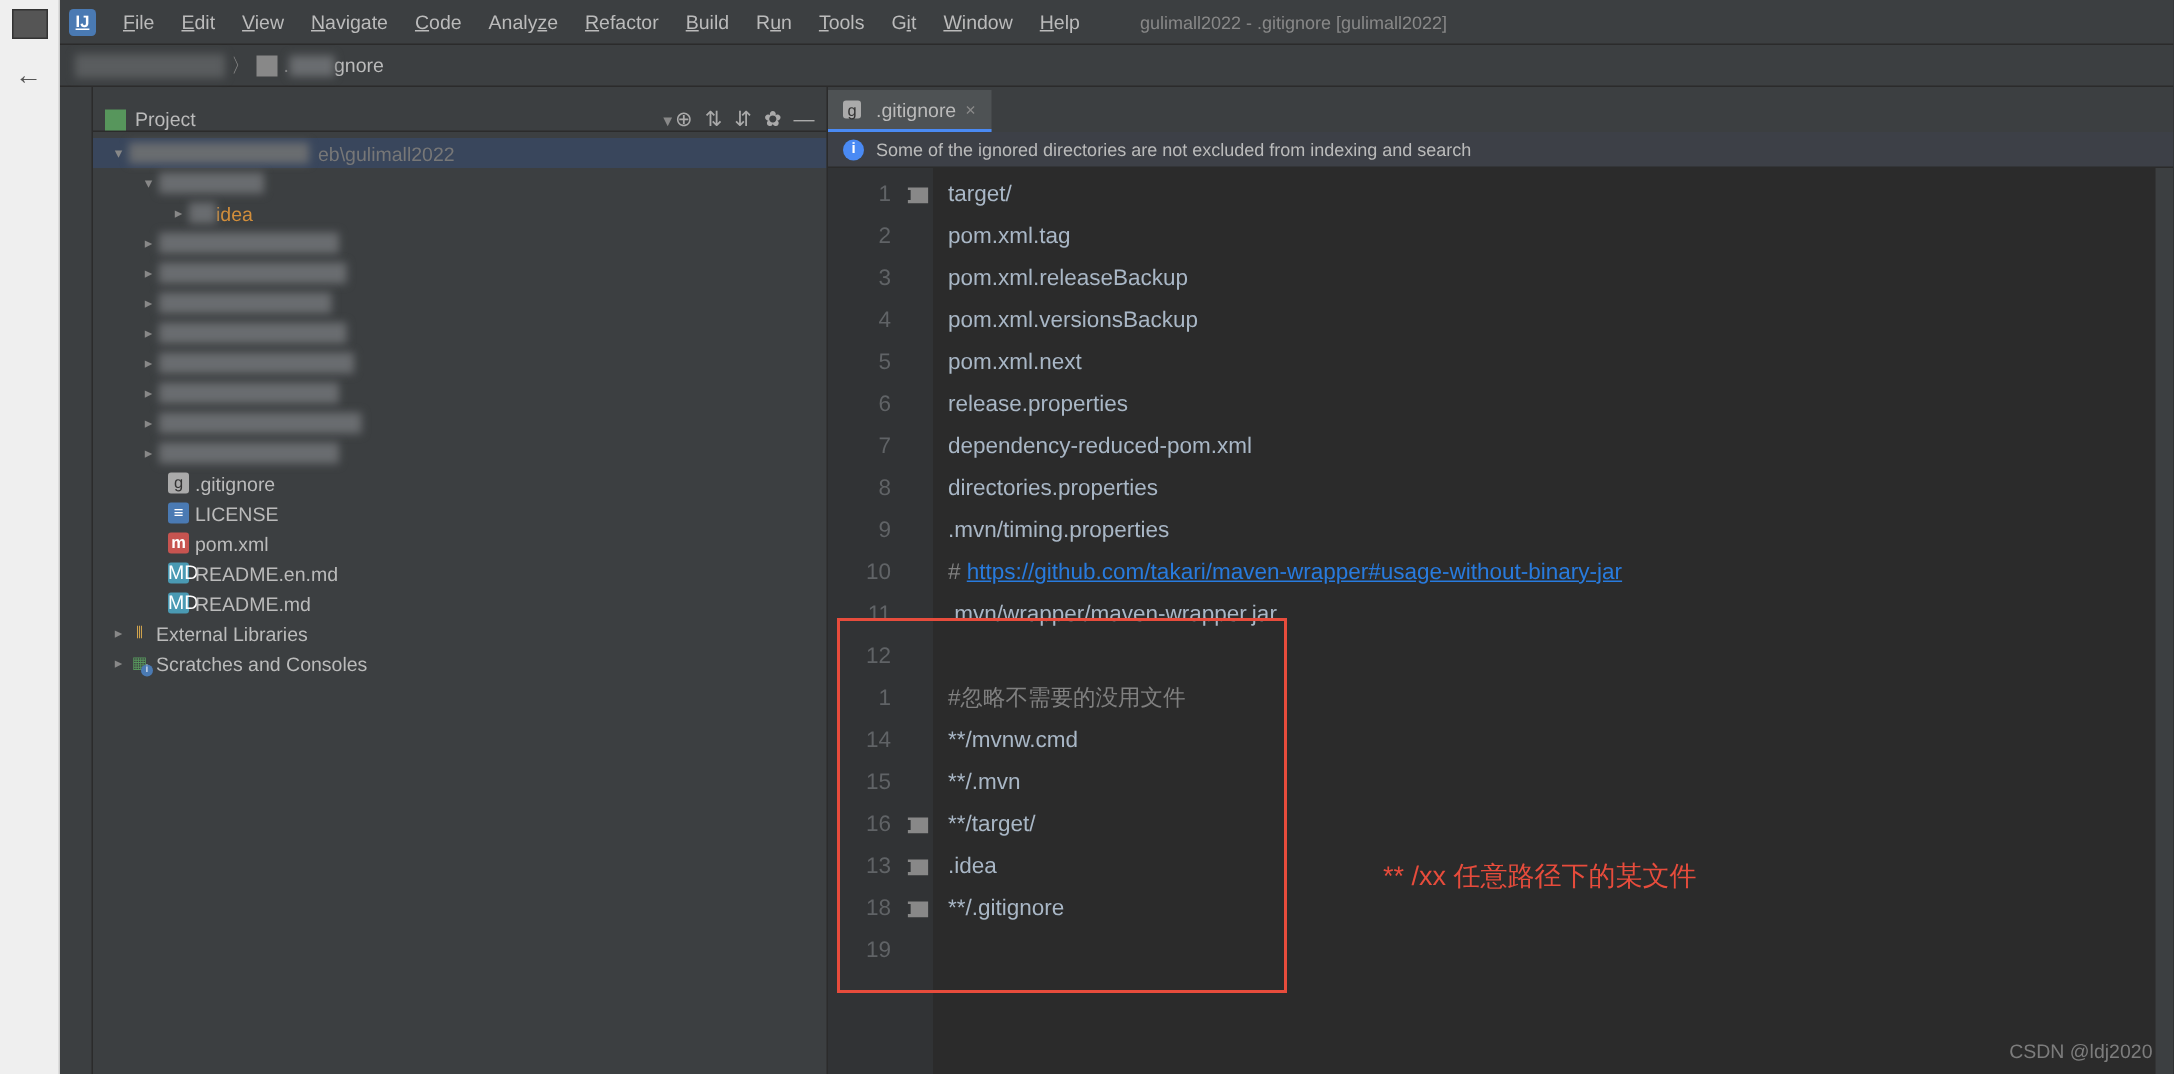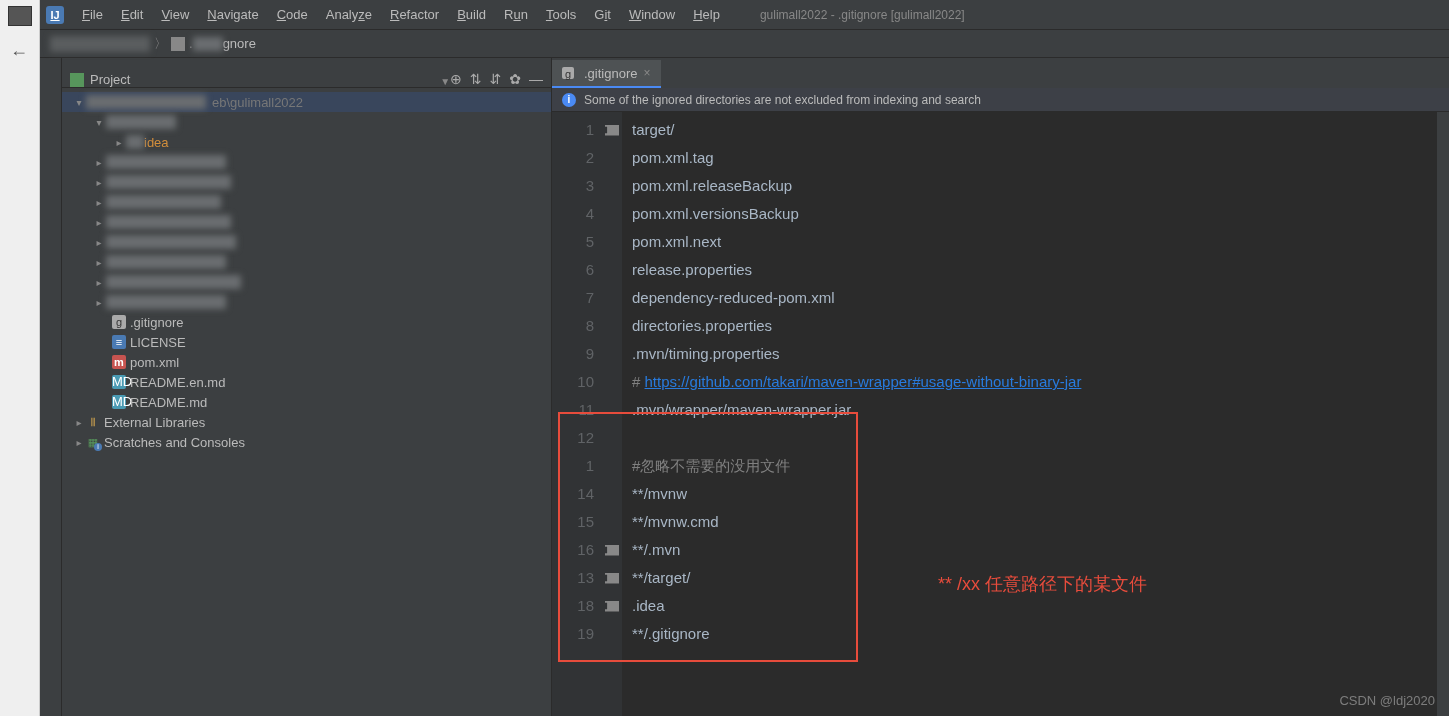--- a/index.html
+++ b/index.html
@@ -297,29 +297,28 @@
             <div>pom.xml.versionsBackup</div>
             <div>pom.xml.next</div>
             <div>release.properties</div>
             <div>dependency-reduced-pom.xml</div>
             <div>directories.properties</div>
             <div>.mvn/timing.properties</div>
             <div><span class="comment"># </span><span class="link">https://github.com/takari/maven-wrapper#usage-without-binary-jar</span></div>
             <div>.mvn/wrapper/maven-wrapper.jar</div>
             <div></div>
             <div class="comment">#忽略不需要的没用文件</div>
-            <div>**/mvnw</div>
             <div>**/mvnw.cmd</div>
             <div>**/.mvn</div>
             <div>**/target/</div>
             <div>.idea</div>
             <div>**/.gitignore</div>
           </div>
         <div class="scroll-track"></div>
 
         <div class="red-box" style="left:6px; top:300px; width:300px; height:250px;"></div>
-        <div class="red-text" style="left:386px; top:460px;">** /xx 任意路径下的某文件</div>
+        <div class="red-text" style="left:370px; top:460px;">** /xx 任意路径下的某文件</div>
       </div>
     </div>
   </div>
 </div>
 
 <div class="watermark">CSDN @ldj2020</div>
 
 </body></html>

